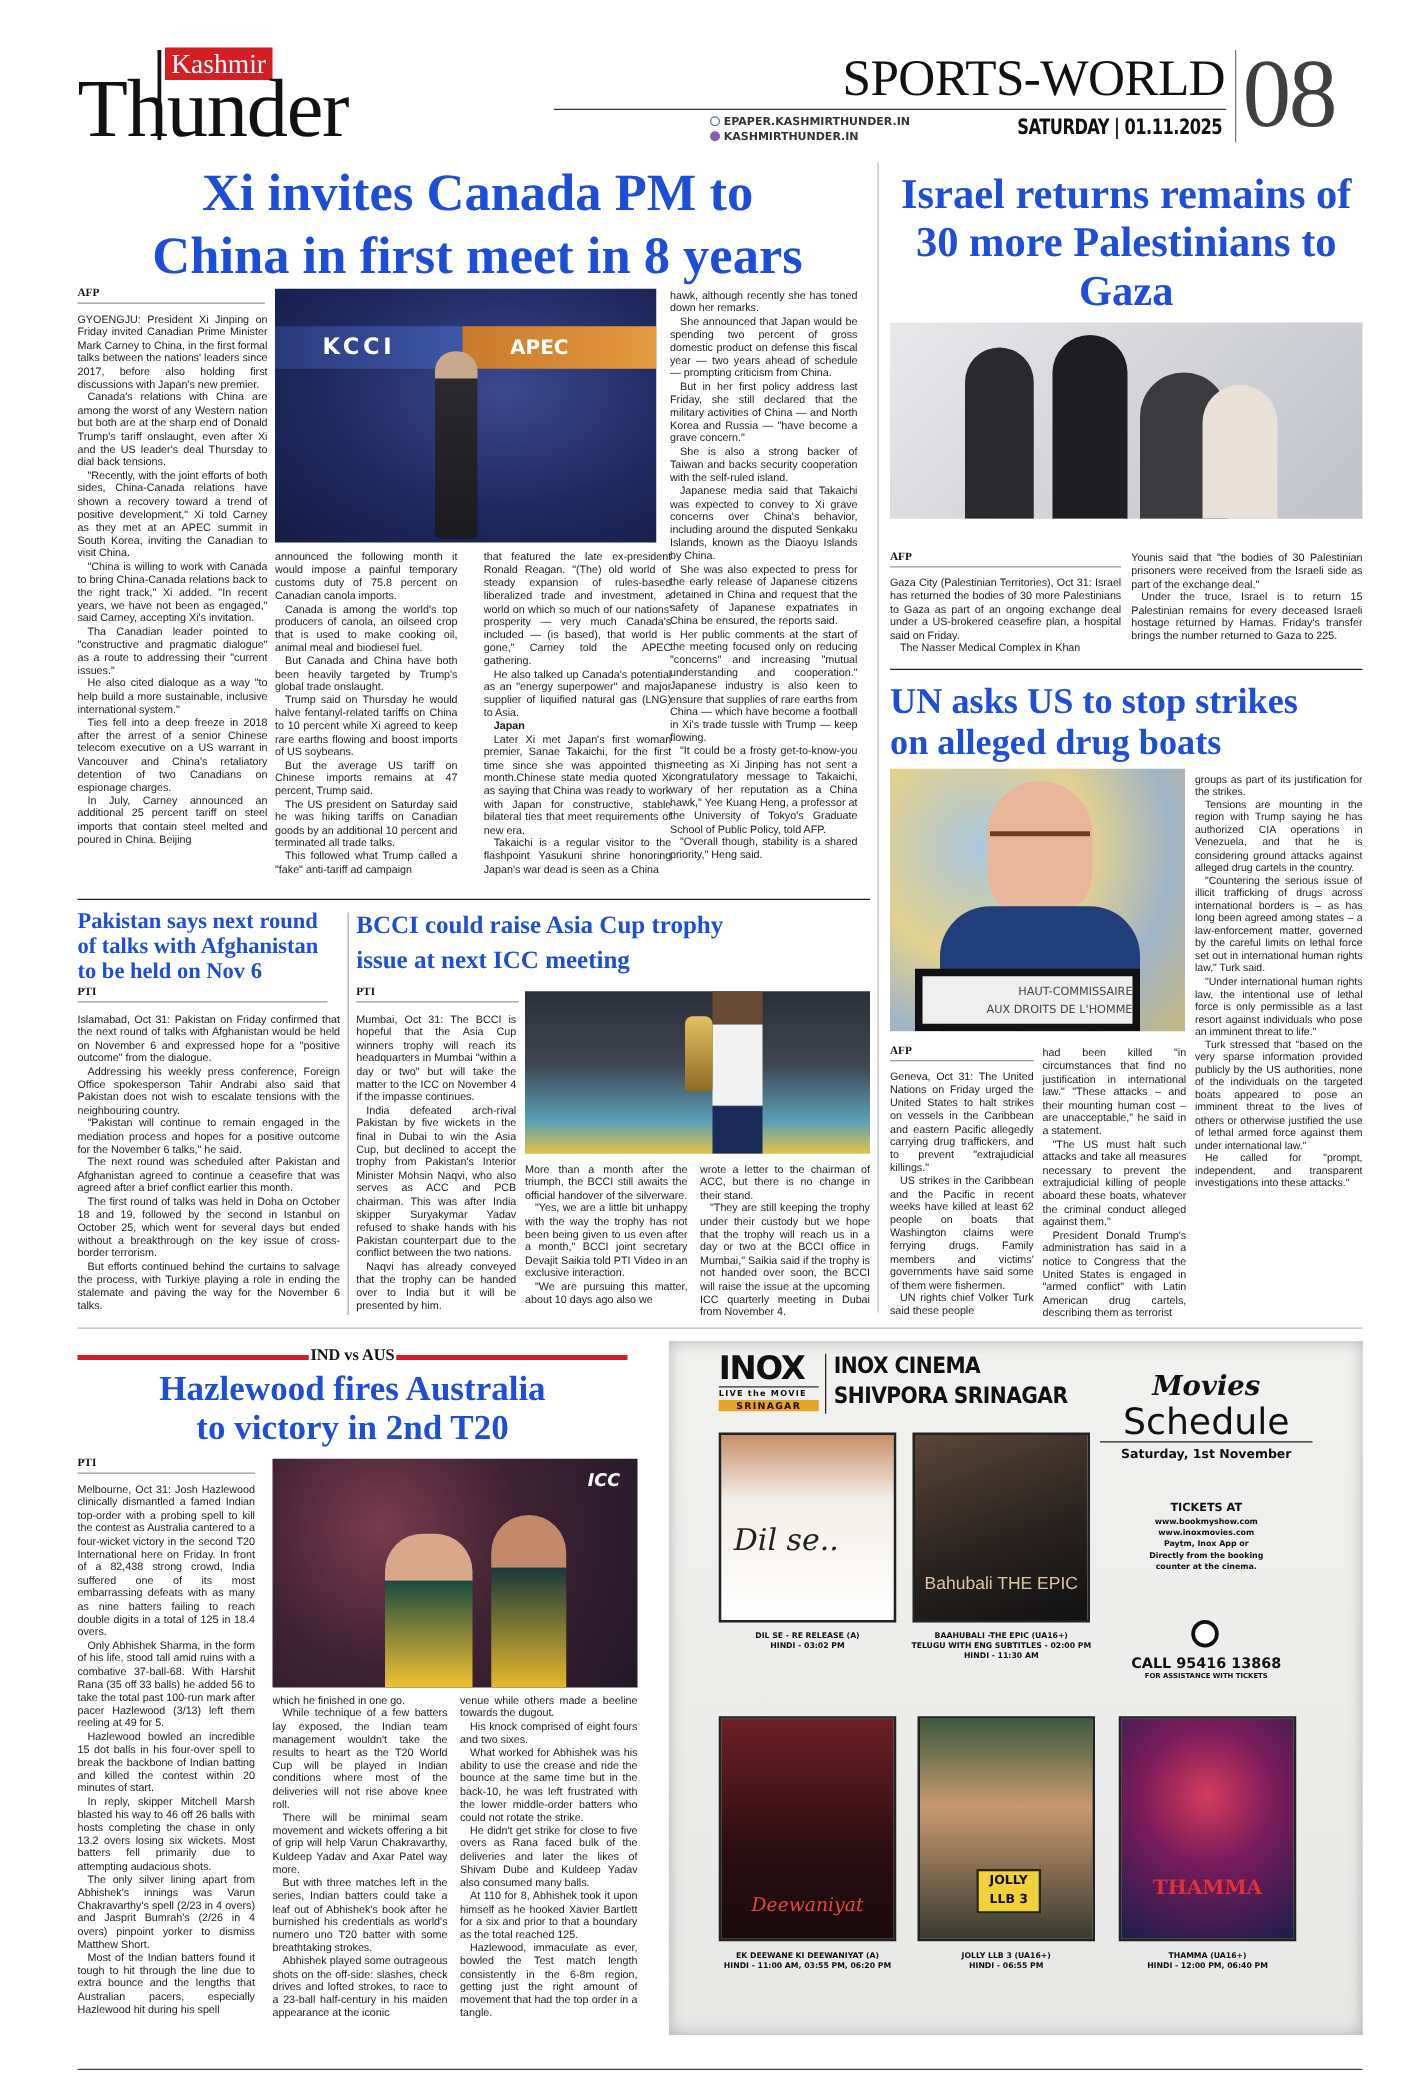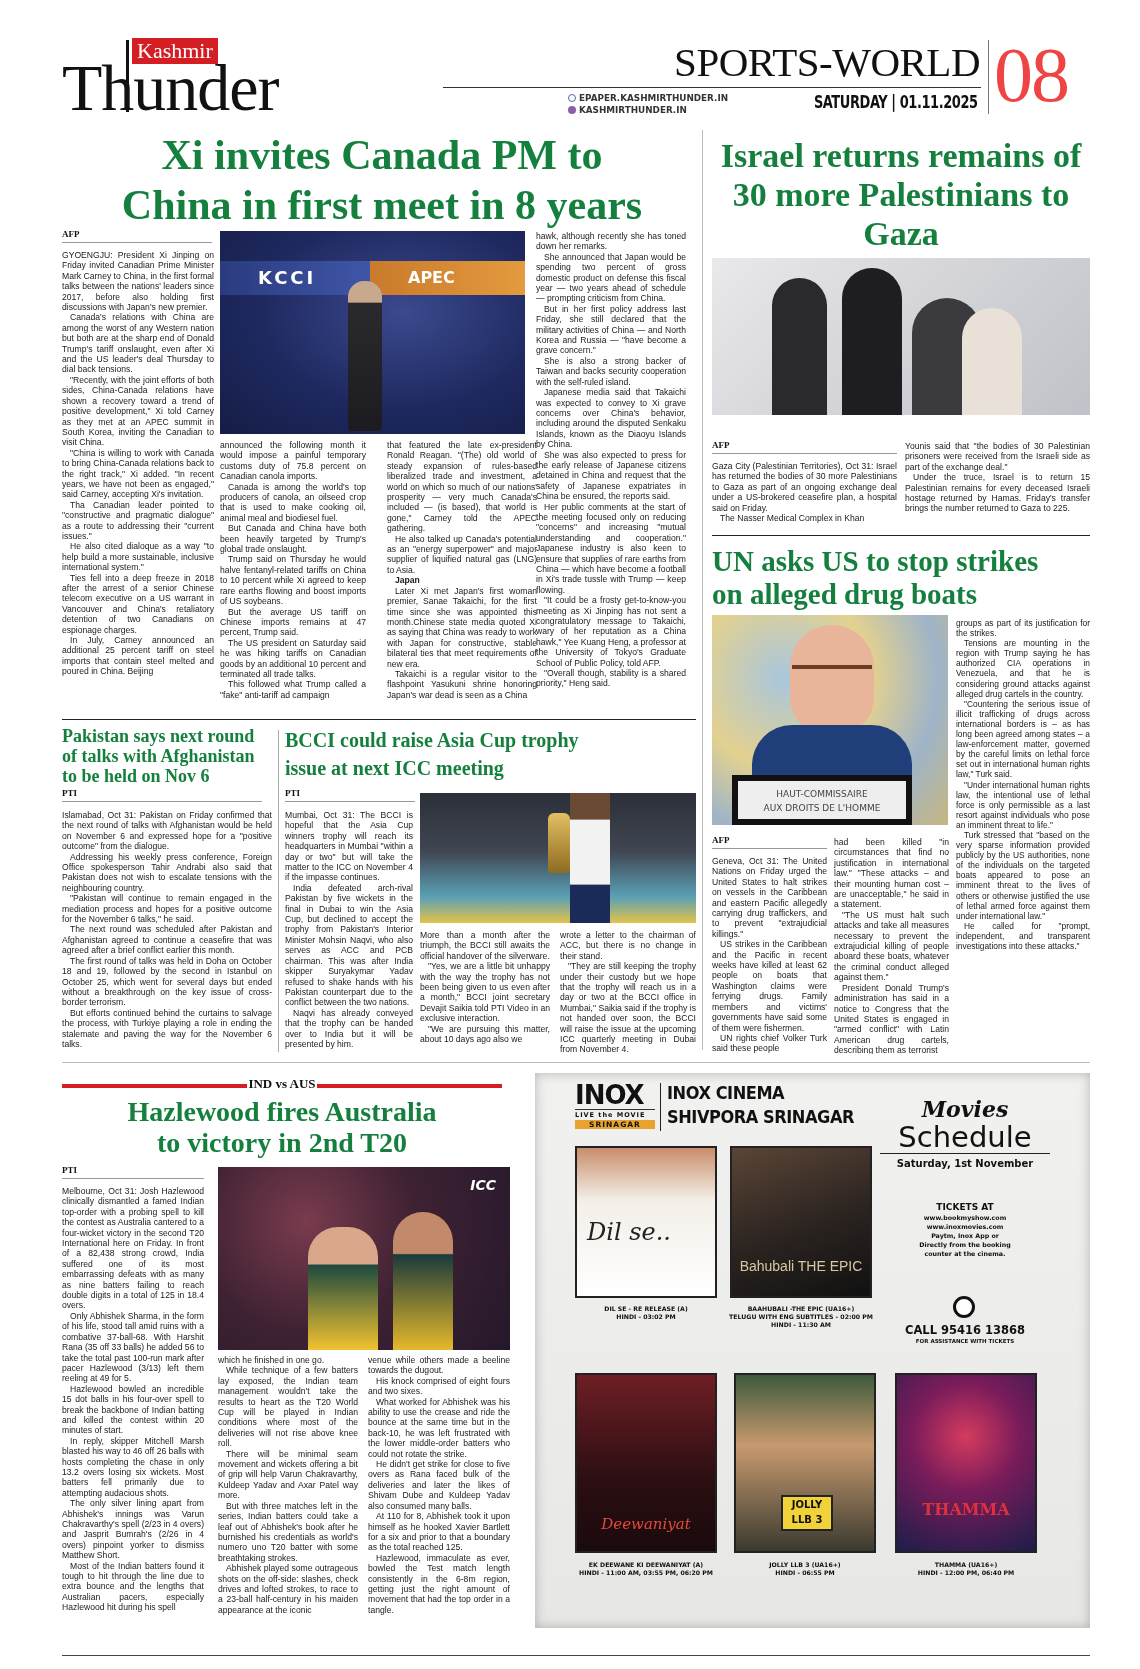--- a/index.html
+++ b/index.html
@@ -4,21 +4,21 @@
 <style>
 *{box-sizing:border-box;margin:0;padding:0}
 html,body{width:1140px;height:1669px;background:#fff;overflow:hidden}
 body{position:relative;font-family:"DejaVu Serif",serif;color:#111}
 .abs{position:absolute}
 .serif{font-family:"Liberation Serif",serif}
 .body-text{font-family:"Liberation Sans",sans-serif;font-size:8.6px;line-height:10.4px;color:#1a1a1a;text-align:justify;hyphens:auto;overflow:hidden}
 .body-text p{text-indent:8px}
 .body-text p.first{text-indent:0}
 .credit{font-family:"Liberation Serif",serif;font-weight:bold;font-size:9px;border-bottom:1px solid #999;padding-bottom:3px;margin-bottom:6px}
-.hl{font-family:"Liberation Serif",serif;font-weight:bold;color:#15803d;line-height:1.05}
+.hl{font-family:"Liberation Serif",serif;font-weight:bold;color:#1d4ed8;line-height:1.05}
 .photo{position:absolute;overflow:hidden}
 .vline{position:absolute;width:1px;background:#aaa}
 .hline{position:absolute;height:1px;background:#222}
 
 .logo-kashmir{background:#d41e24;color:#fff;font-family:"Liberation Serif",serif;font-size:22px;padding:0 5px;line-height:26px}
 .logo-thunder{font-family:"Liberation Serif",serif;font-size:66px;line-height:60px;letter-spacing:-1px}
 
 .ad{background:linear-gradient(180deg,#f1f1f0,#e7e7e6);box-shadow:inset 0 0 12px rgba(0,0,0,.25)}
 .poster{position:absolute;border:2px solid #222;overflow:hidden}
 .cap{position:absolute;font-family:"DejaVu Sans",sans-serif;font-size:6.2px;font-weight:bold;text-align:center;line-height:8px;color:#111}
@@ -29,21 +29,21 @@
 
 <div class="abs" style="left:62px;top:38px;width:270px;height:74px;">
   <div class="abs logo-kashmir" style="left:70px;top:0;">Kashmir</div>
   <div class="abs logo-thunder" style="left:0;top:20px;">Thunder</div>
   <div class="abs" style="left:64px;top:2px;width:3px;height:72px;background:#111"></div>
 </div>
 
 <div class="abs serif" style="right:160px;top:40px;font-size:41px;line-height:44px;letter-spacing:-0.5px">SPORTS-WORLD</div>
 <div class="hline" style="left:443px;top:87px;width:538px;background:#333"></div>
 <div class="vline" style="left:988px;top:40px;height:74px;background:#777"></div>
-<div class="abs serif" style="left:994px;top:36px;font-size:78px;line-height:78px;color:#ef4444;letter-spacing:-2px">08</div>
+<div class="abs serif" style="left:994px;top:36px;font-size:78px;line-height:78px;color:#404040;letter-spacing:-2px">08</div>
 
 <div class="abs" style="left:568px;top:92px;font-family:'DejaVu Sans',sans-serif;font-size:8.8px;line-height:12px;font-weight:bold;color:#333">
   <div><span class="icon" style="width:8px;height:8px;border-radius:50%;border:1.5px solid #4a6fa5;margin-right:3px;vertical-align:-1px"></span><span>EPAPER.KASHMIRTHUNDER.IN</span></div>
   <div><span class="icon" style="width:8px;height:8px;border-radius:50%;background:#8a5ea8;margin-right:3px;vertical-align:-1px"></span><span>KASHMIRTHUNDER.IN</span></div>
 </div>
 <div class="abs" style="right:162px;top:92px;font-family:'DejaVu Sans Condensed','DejaVu Sans',sans-serif;font-weight:bold;font-size:17px;letter-spacing:-0.5px;transform:scaleX(.85);transform-origin:right">SATURDAY | 01.11.2025</div>
 
 <div class="abs hl" style="left:62px;top:130px;width:640px;text-align:center;font-size:42px;line-height:50px">
   <div>Xi invites Canada PM to</div>
   <div>China in first meet in 8 years</div>
@@ -118,21 +118,21 @@
   <p>Under the truce, Israel is to return 15 Palestinian remains for every deceased Israeli hostage returned by Hamas. Friday's transfer brings the number returned to Gaza to 225.</p>
 </div>
 <div class="hline" style="left:712px;top:535px;width:378px"></div>
 
 <div class="abs hl" style="left:712px;top:545px;width:340px;font-size:29px;line-height:33px">UN asks US to stop strikes on alleged drug boats</div>
 <div class="photo" style="left:712px;top:615px;width:236px;height:210px;background:radial-gradient(circle at 30% 30%,#a9c6dd 0%,#e3d18f 40%,#9fb4c8 70%,#c7b780 100%)">
   <div class="abs" style="left:78px;top:10px;width:84px;height:110px;background:#e8b49a;border-radius:45px 45px 40px 40px"></div>
   <div class="abs" style="left:80px;top:50px;width:80px;height:20px;border-top:4px solid #6b3e24"></div>
   <div class="abs" style="left:40px;top:110px;width:160px;height:100px;background:#1f3e7a;border-radius:40px 40px 0 0"></div>
   <div class="abs" style="left:20px;top:160px;width:180px;height:50px;background:#111;padding:6px">
-    <div style="background:#eee;height:100%;font-family:'DejaVu Sans',sans-serif;font-size:9px;color:#444;text-align:center;line-height:14px;padding-top:6px">
+    <div style="background:#eee;height:100%;font-family:'DejaVu Sans',sans-serif;font-size:9px;color:#444;text-align:right;line-height:14px;padding-top:6px">
       <div>HAUT-COMMISSAIRE</div>
       <div>AUX DROITS DE L'HOMME</div>
     </div>
   </div>
 </div>
 <div class="abs body-text" style="left:956px;top:618px;width:134px;height:436px;font-size:8.4px;line-height:10.1px">
   <p class="first">groups as part of its justification for the strikes.</p>
   <p>Tensions are mounting in the region with Trump saying he has authorized CIA operations in Venezuela, and that he is considering ground attacks against alleged drug cartels in the country.</p>
   <p>"Countering the serious issue of illicit trafficking of drugs across international borders is – as has long been agreed among states – a law-enforcement matter, governed by the careful limits on lethal force set out in international human rights law," Turk said.</p>
   <p>"Under international human rights law, the intentional use of lethal force is only permissible as a last resort against individuals who pose an imminent threat to life."</p>

